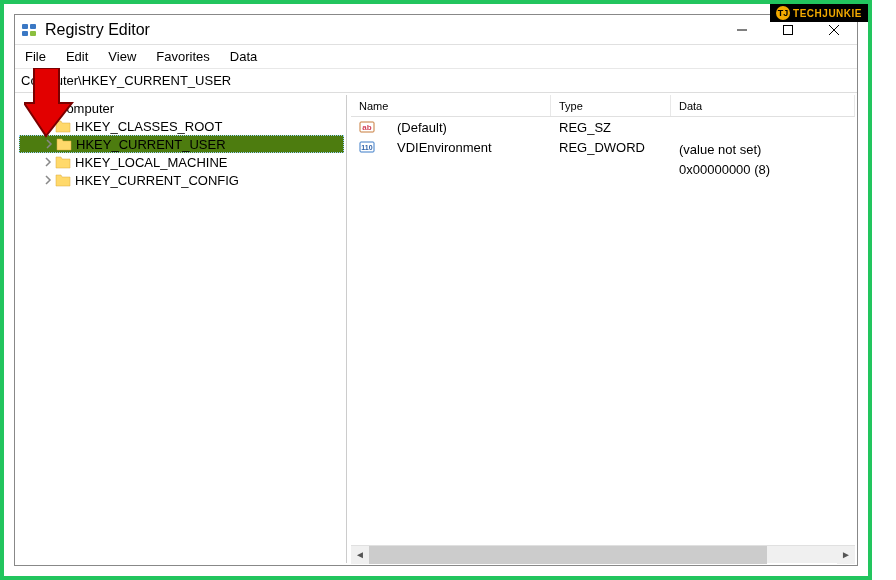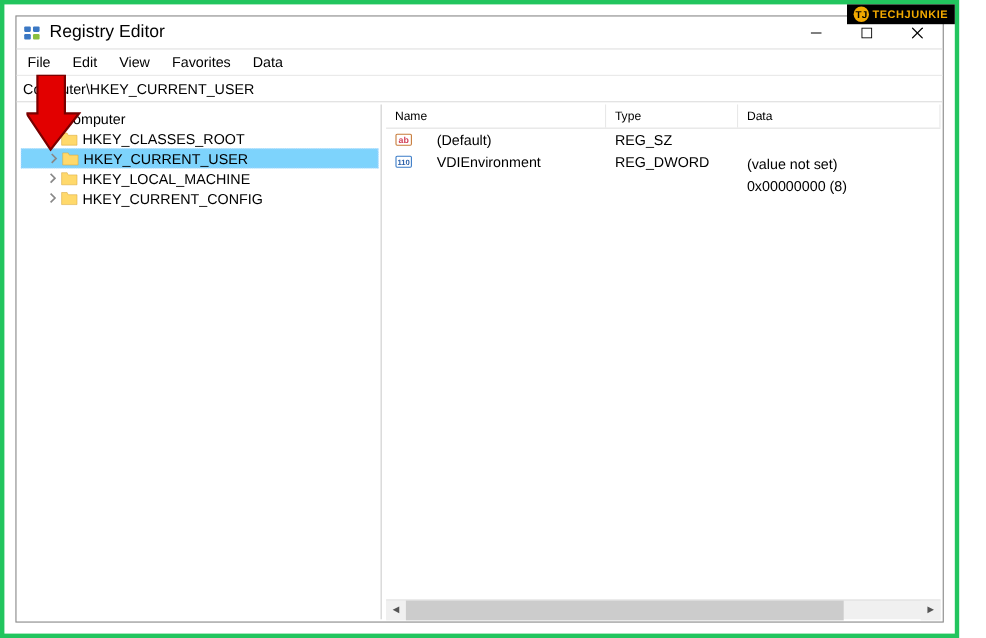--- a/index.html
+++ b/index.html
@@ -21,21 +21,21 @@
 
 .menubar { height: 24px; display: flex; align-items: center; border-bottom: 1px solid #e8e8e8; font-size: 13px; }
 .menubar .menu-item { padding: 0 10px; display: flex; align-items: center; cursor: pointer; }
 
 .addressbar { height: 24px; display: flex; align-items: center; padding: 0 6px; font-size: 13px; border-bottom: 1px solid #ddd; }
 
 .content { flex: 1; display: flex; overflow: hidden; }
 
 .tree-pane { width: 330px; border-right: 1px solid #ccc; padding: 4px 2px; font-size: 13px; overflow: auto; margin: 2px; }
 .tree-node { display: flex; align-items: center; height: 18px; padding: 1px 0; cursor: pointer; }
-.tree-node.selected { background: #7dd3fc; border: 1px dotted #99d1ff; }
+.tree-node.selected { background: #4d7c0f; border: 1px dotted #99d1ff; }
 .tree-indent { display: inline-block; }
 .tree-expander { width: 14px; display: inline-flex; justify-content: center; color: #666; font-size: 10px; }
 .folder-icon { width: 16px; height: 14px; margin-right: 4px; display: inline-block; }
 .computer-icon { width: 16px; height: 16px; margin-right: 4px; }
 
 .list-pane { flex: 1; display: flex; flex-direction: column; margin: 2px; position: relative; }
 .list-header { display: flex; border-bottom: 1px solid #e0e0e0; font-size: 11px; height: 22px; }
 .list-header .col { padding: 2px 8px; border-right: 1px solid #e8e8e8; display: flex; align-items: center; cursor: pointer; }
 .col-name { width: 200px; }
 .col-type { width: 120px; }

